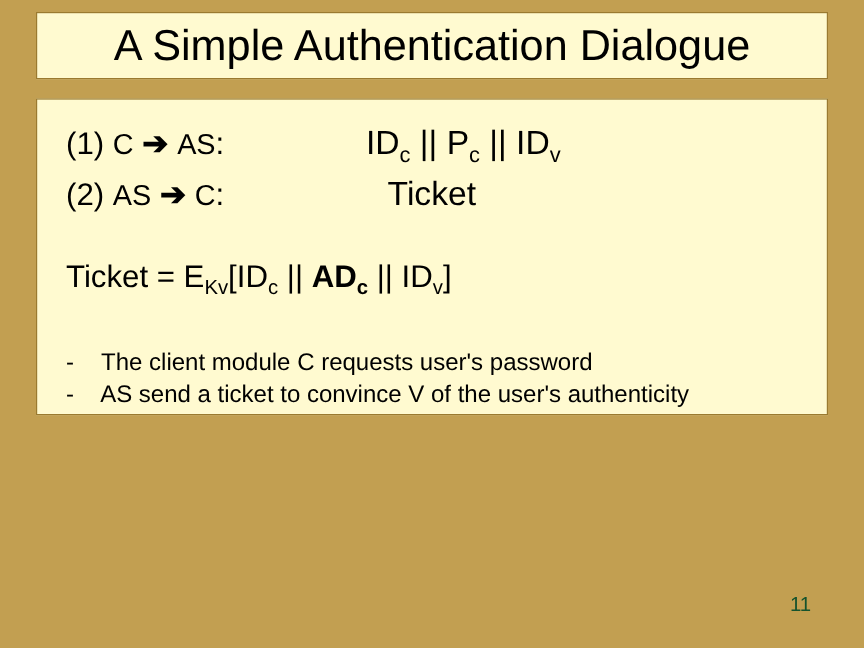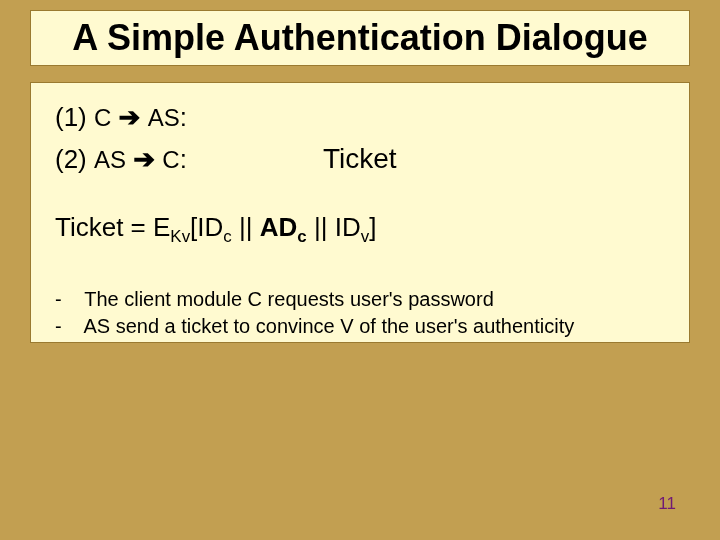--- a/index.html
+++ b/index.html
@@ -22,21 +22,21 @@
   .title-box {
     background: #fffad0;
     border: 1px solid #9a7a30;
     padding: 6px 10px;
     margin: 0 auto 16px auto;
     text-align: center;
   }
   .title-box h1 {
     margin: 0;
     font-size: 36px;
-    font-weight: bold;
+    font-weight: normal;
     color: #000;
     font-family: "Comic Sans MS", "Comic Sans", cursive, sans-serif;
     white-space: nowrap;
   }
   .content-box {
     background: #fffad0;
     border: 1px solid #9a7a30;
     padding: 14px 24px 2px 24px;
     font-family: Arial, Helvetica, sans-serif;
     color: #000;
@@ -89,40 +89,41 @@
   .explain .dash {
     display: inline-block;
     width: 10px;
   }
   .page-num {
     position: absolute;
     right: 44px;
     bottom: 26px;
     font-family: Arial, sans-serif;
     font-size: 17px;
-    color: #701a75;
+    color: #14532d;
   }
   .right2 {
     padding-left: 18px;
   }
 </style>
 </head>
 <body>
 
 <div class="slide">
 
   <div class="title-box">
     <h1>A Simple Authentication Dialogue</h1>
   </div>
 
   <div class="content-box">
 
     <div id="proto-rows">
         <div class="proto-row">
           <div class="left"><span>(1)</span> <span style="font-size:24px;">C</span> <span class="arrow">➔</span> <span style="font-size:24px;">AS</span>:</div>
+          <div class="right big">ID<span class="sub">c</span> || P<span class="sub">c</span> || ID<span class="sub">v</span></div>
         </div>
         <div class="proto-row">
           <div class="left"><span>(2)</span> <span style="font-size:24px;">AS</span> <span class="arrow">➔</span> <span style="font-size:24px;">C</span>:</div>
           <div class="right big right2">Ticket</div>
         </div>
         <div class="gap"></div>
         <div class="proto-row">
         </div>
       </div>
 

